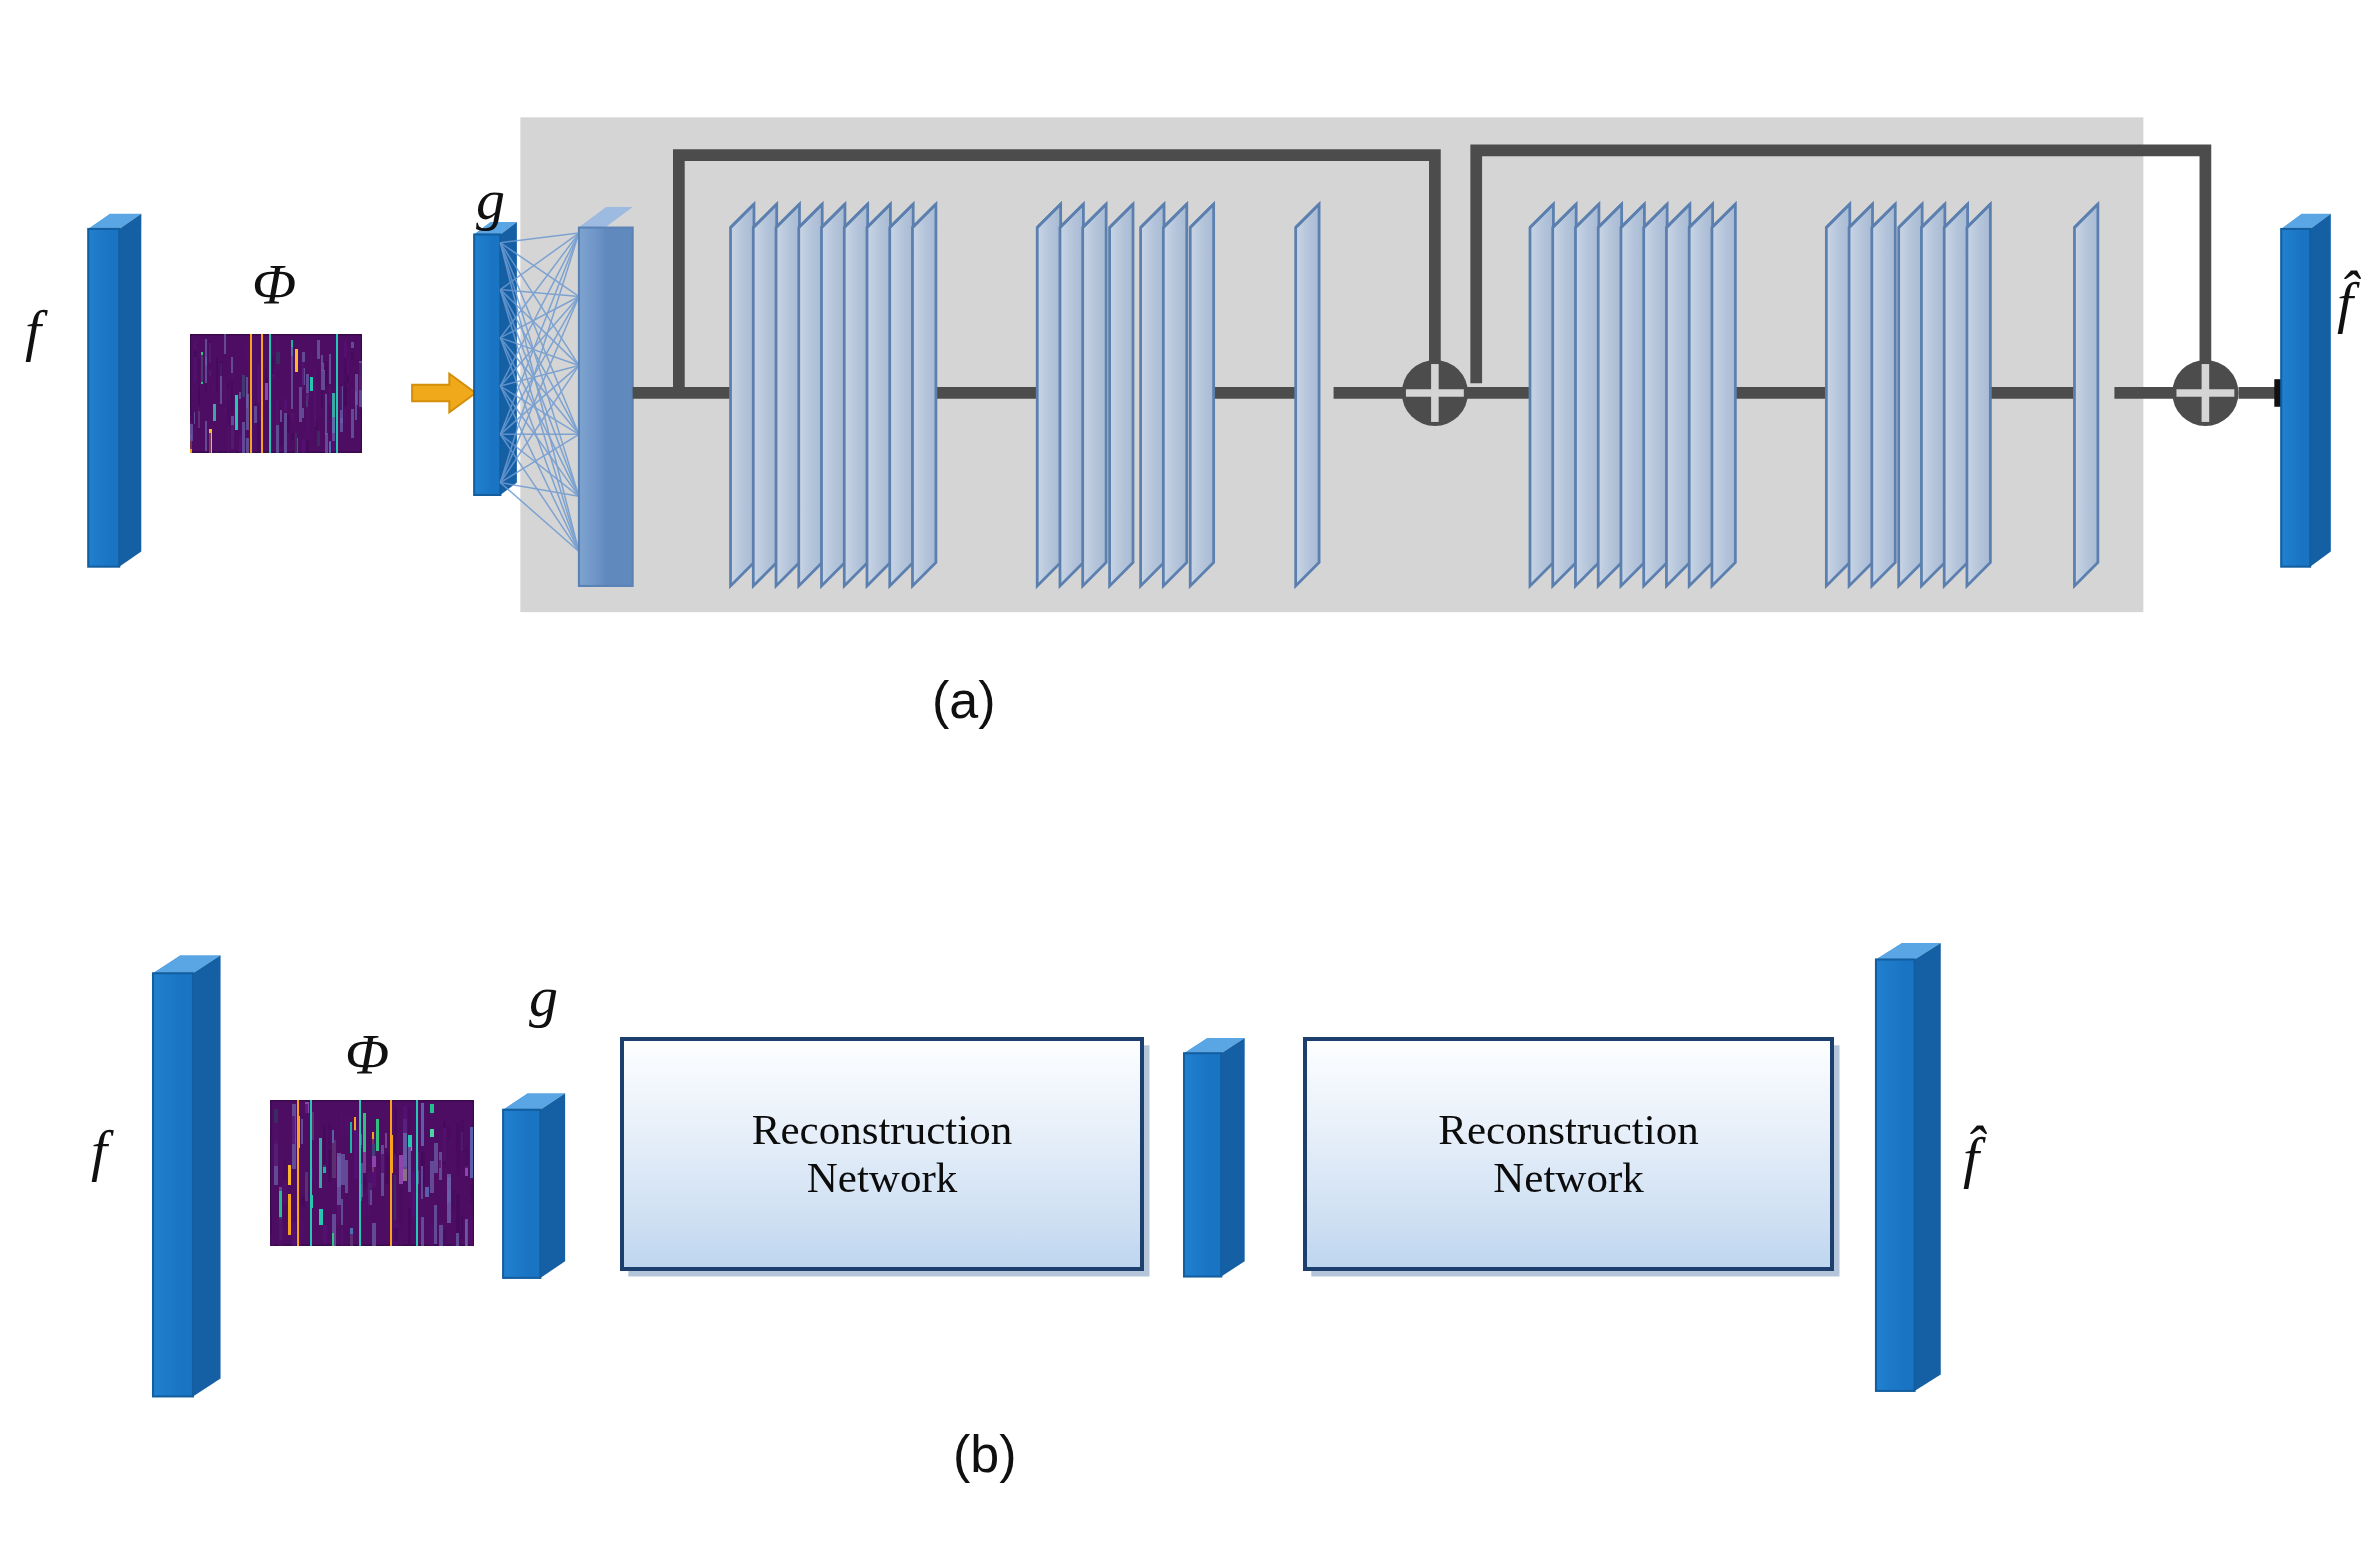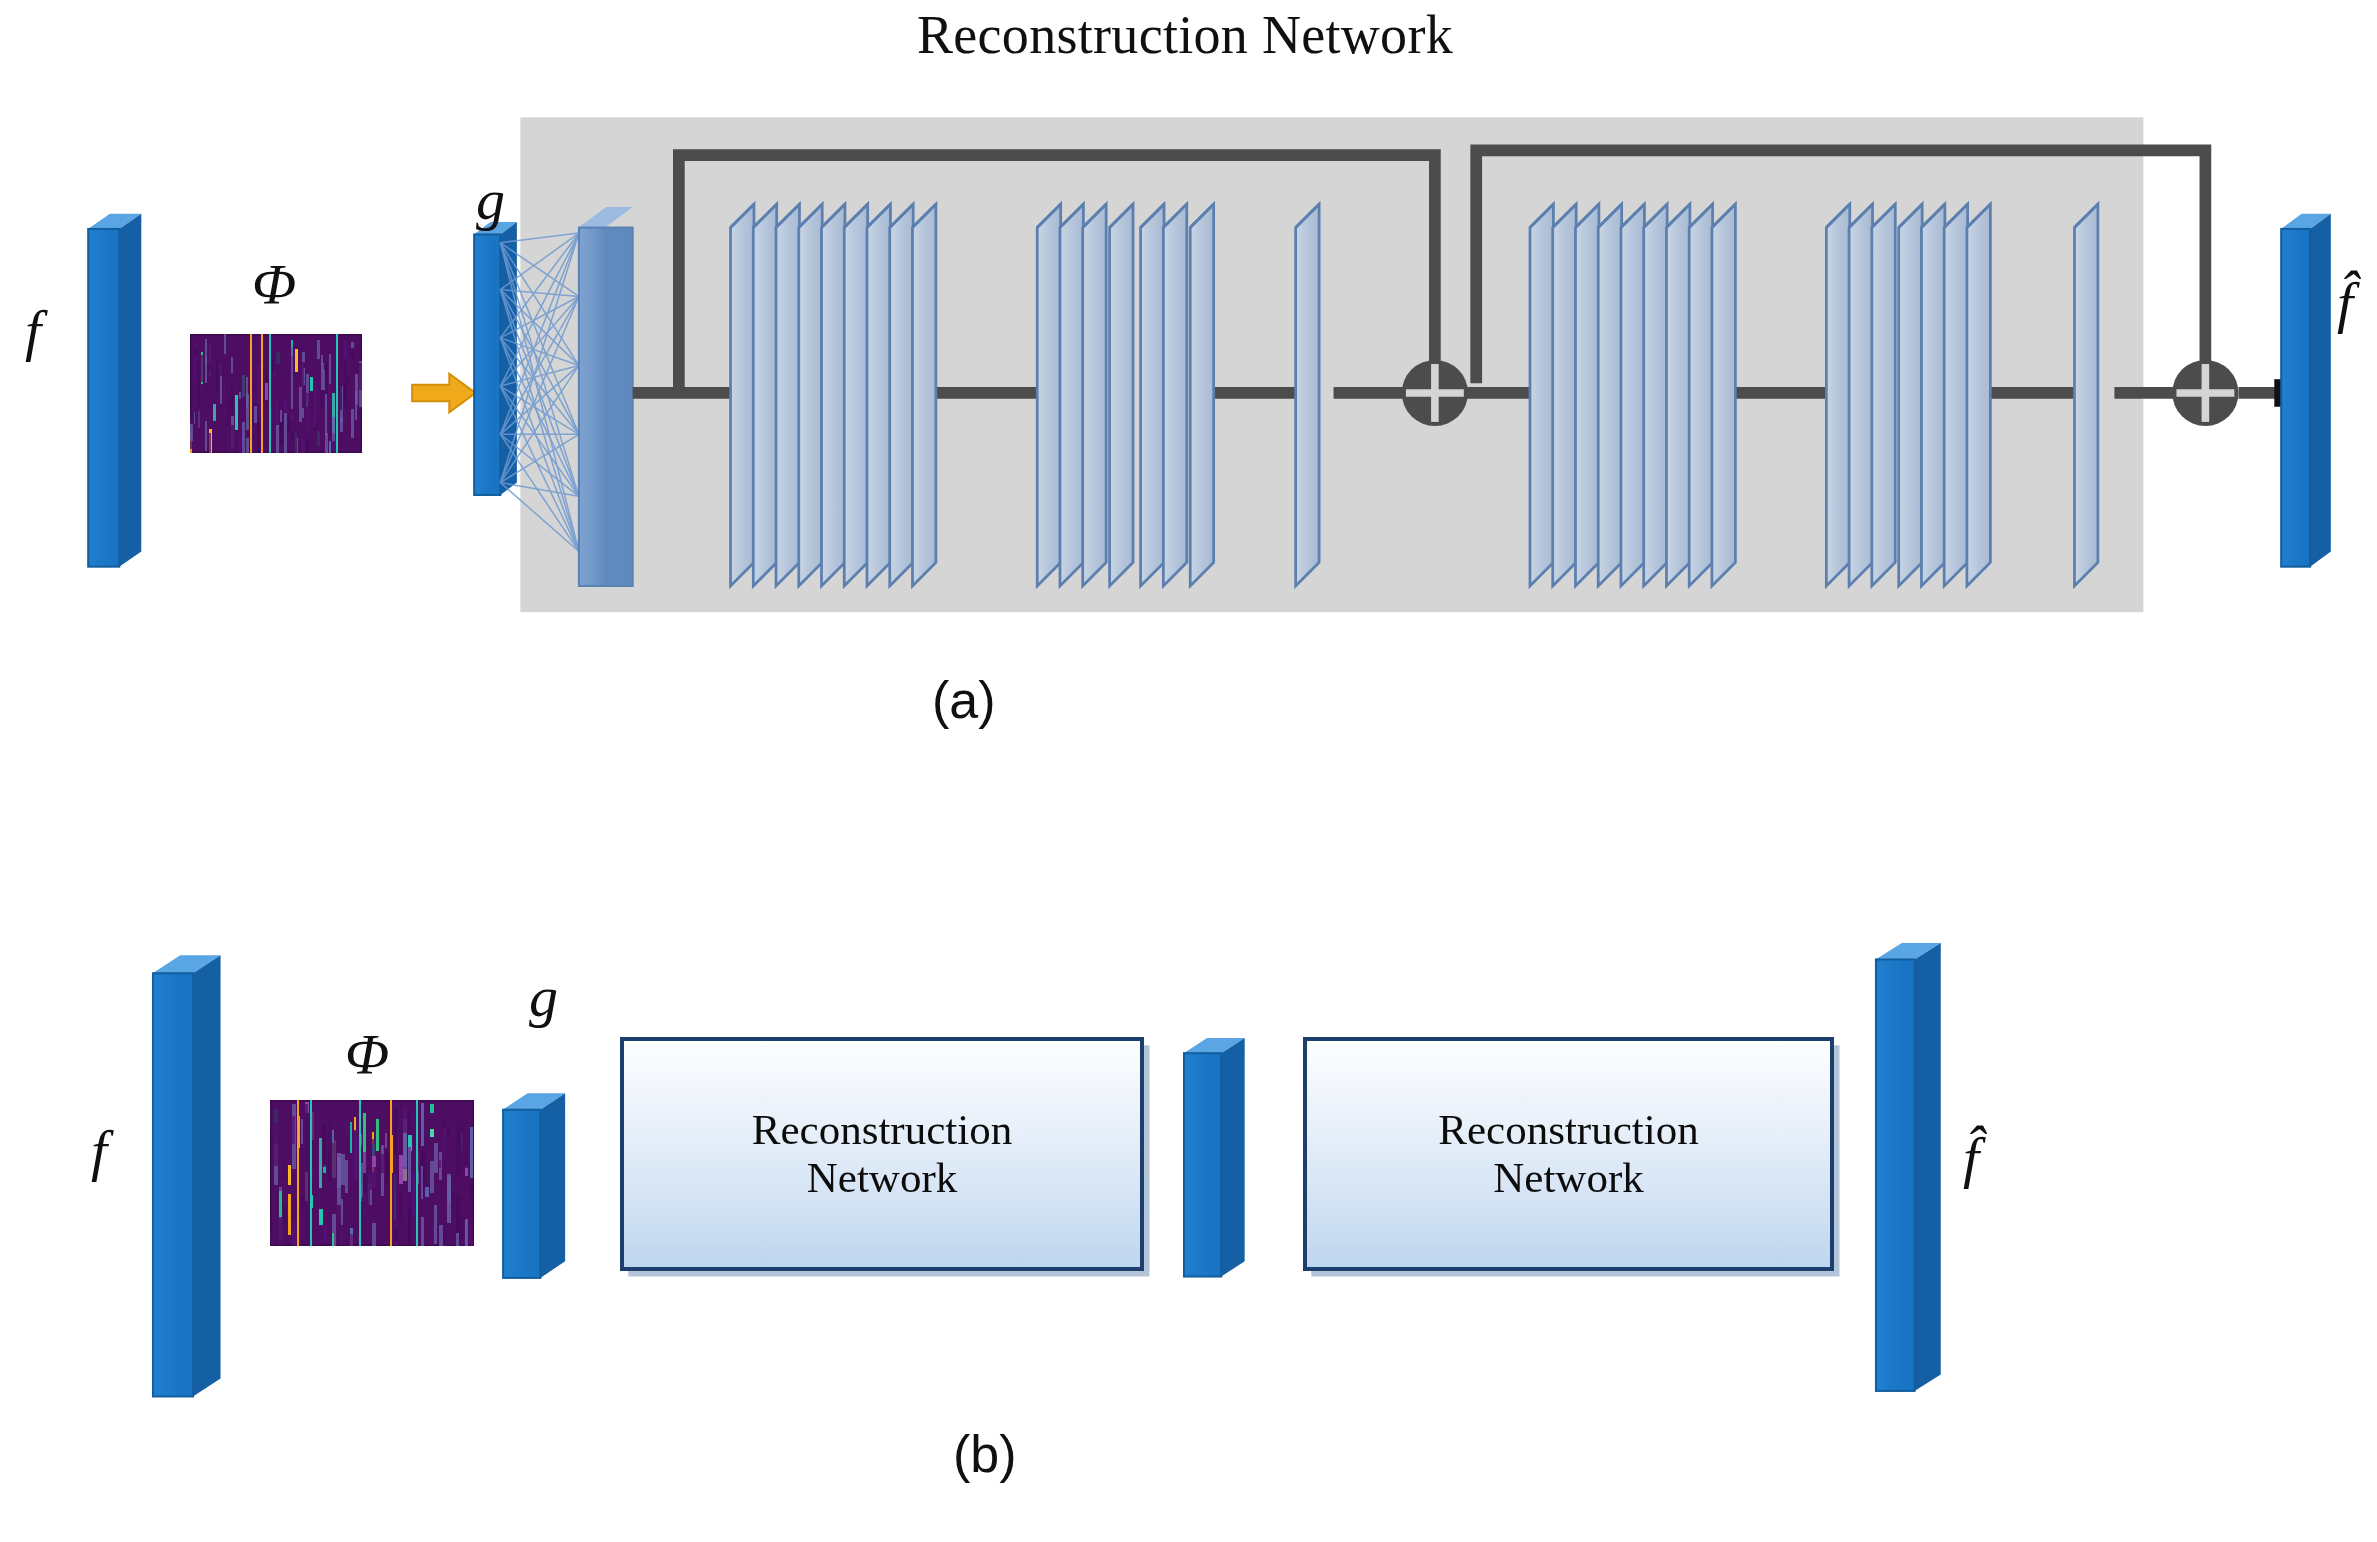--- a/index.html
+++ b/index.html
@@ -620,21 +620,20 @@
     </div>
   </div>
 
   <div class="recbox" style="left:1303px;top:1037px;width:531px;height:234px;">
     <div class="box-text">
       <span>Reconstruction</span>
       <span>Network</span>
     </div>
   </div>
 
-  <div class="lbl title" style="left:917px;top:8.3px;">Reconstruction Network</div>
 
   <div class="lbl mathit" style="left:25px;top:302px;font-size:58px;">f</div>
 
   <div class="lbl mathit" style="left:252px;top:256px;font-size:58px;">Φ</div>
 
   <div class="lbl mathit" style="left:476px;top:171px;font-size:58px;">g</div>
 
   <div class="lbl mathit" style="left:2337px;top:274px;font-size:58px;">f̂</div>
 
   <div class="lbl panel-letter" style="left:932px;top:674px;">(a)</div>

